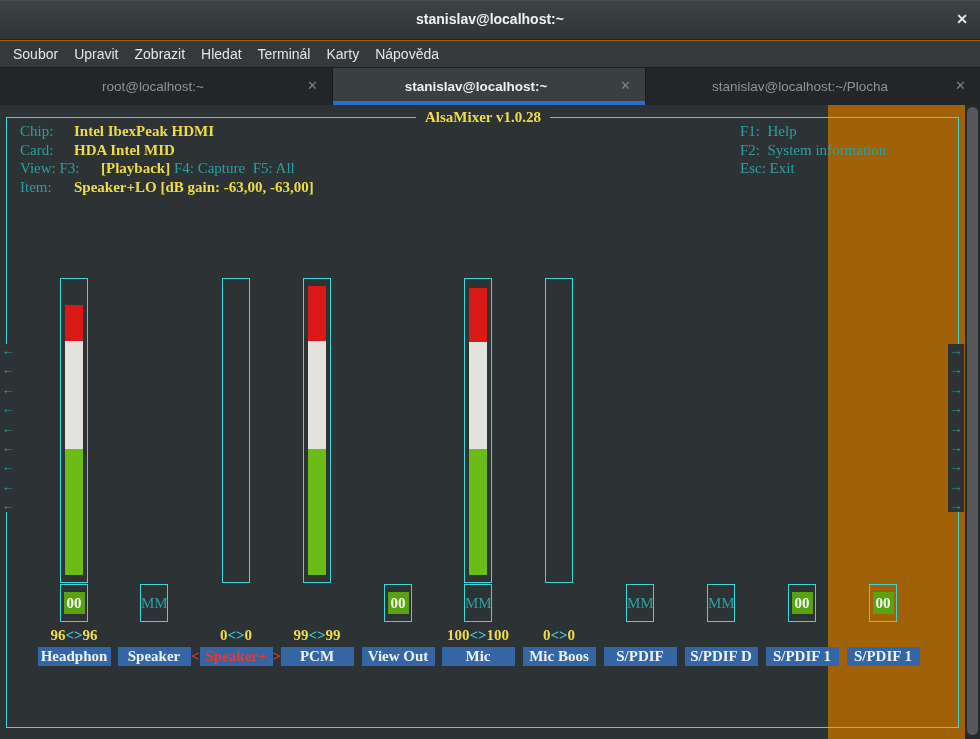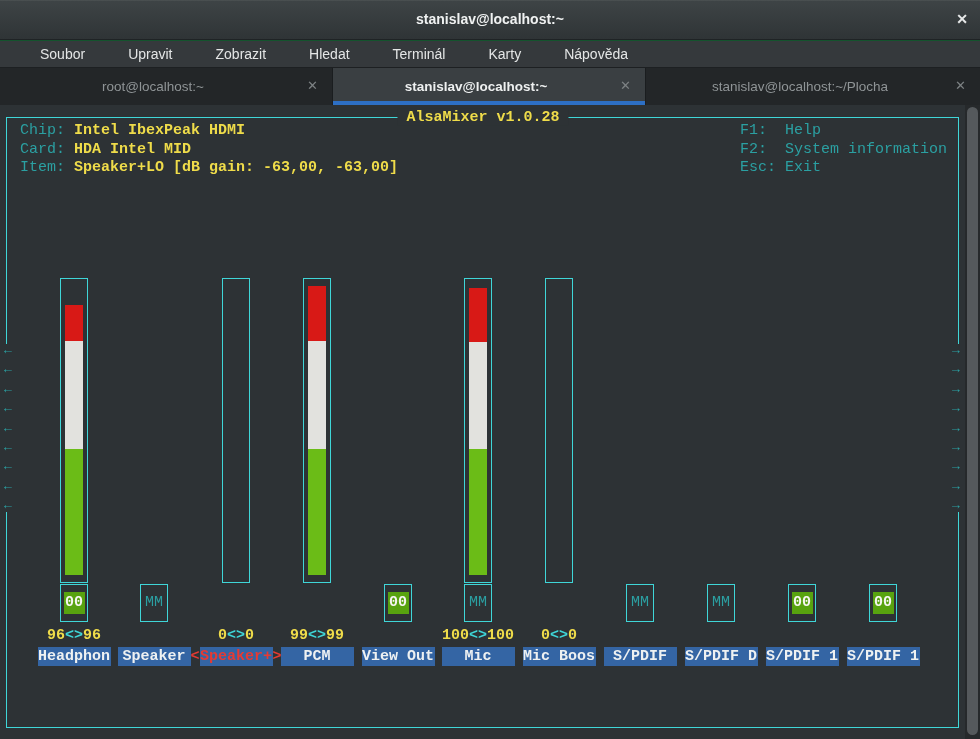--- a/index.html
+++ b/index.html
@@ -1,19 +1,19 @@
 <!DOCTYPE html>
 <html><head>
 <meta charset="utf-8">
 <style>
   * { margin:0; padding:0; box-sizing:border-box; }
   html,body { background:#1a1d1f; }
   .window {
     position:relative; width:980px; height:739px; overflow:hidden;
-    background:#14532d; font-family:"Liberation Sans", sans-serif;
+    background:#a16207; font-family:"Liberation Sans", sans-serif;
   }
   
   .titlebar {
     position:absolute; left:0; top:0; width:980px; height:40px;
     background:linear-gradient(#3e4446,#2f3436);
     border-bottom:1px solid #1f2325;
     box-shadow:inset 0 1px 0 rgba(255,255,255,0.06);
   }
   .titlebar .wtitle {
     position:absolute; left:0; right:0; top:11px; text-align:center;
@@ -23,42 +23,42 @@
     position:absolute; right:12px; top:11px; color:#e8eaea;
     font-size:14px; font-weight:bold; cursor:default;
   }
   
   .menubar {
     position:absolute; left:0; top:41px; width:980px; height:27px;
     background:#35393c; display:flex; align-items:center; padding-left:5px;
     border-bottom:1px solid #1d2022;
   }
   .menubar .mitem {
-    color:#e4e6e6; font-size:14px; padding:0 8px; line-height:27px;margin-left:27px;
+    color:#e4e6e6; font-size:14px; padding:0 8px; line-height:27px;
   }
   
   .tabbar {
     position:absolute; left:0; top:68px; width:980px; height:37px;
     background:#232628; display:flex;
   }
   .tab {
     position:relative; height:37px; display:flex; align-items:center;
     justify-content:center; border-right:1px solid #1a1d1f;
   }
   .tab .ttitle { font-size:13.5px; color:#8f9496; margin-right:26px; }
   .tab .tclose { position:absolute; right:14px; top:10px; color:#7d8284; font-size:13px; }
   .tab.active { background:#3a3f42; }
   .tab.active .ttitle { color:#eef0f0; font-weight:bold; }
   .tab-underline {
     position:absolute; left:0; right:0; bottom:0; height:4px; background:#2d6fc4;
   }
   
   .terminal {
-    position:absolute; left:0; top:105px; width:980px; height:634px;
-    background:#2d3235; font-family:Liberation Mono, monospace;
+    position:absolute; left:0; top:105px; width:828px; height:634px;
+    background:#2d3235; font-family:Liberation Serif, serif;
     font-size:15px; color:#2ba0a2;
   }
   .mixer-box {
     position:absolute; left:6px; top:12px; width:953px; height:611px;
     border:1px solid #3fd6d8;
   }
   .mixer-title {
     position:absolute; left:483px; top:12px; transform:translate(-50%,-50%);
     background:#2d3235; padding:0 9px; color:#efdc4a; font-weight:bold;
     white-space:pre; z-index:3;
@@ -166,20 +166,21 @@
   </div>
 
   <div class="terminal">
 
     <div class="mixer-box"></div>
     <div class="mixer-title">AlsaMixer v1.0.28</div>
 
     <div class="info-block">
       <div class="tline"><span class="tlabel w6">Chip:</span><span class="yellow">Intel IbexPeak HDMI</span></div>
       <div class="tline"><span class="tlabel w6">Card:</span><span class="yellow">HDA Intel MID</span></div>
+      <div class="tline"><span class="tlabel w9">View: F3:</span><span class="yellow">[Playback]</span><span class="teal"> F4: Capture  F5: All</span></div>
       <div class="tline"><span class="tlabel w6">Item:</span><span class="yellow">Speaker+LO [dB gain: -63,00, -63,00]</span></div>
     </div>
 
     <div class="help-block">
       <div class="tline">F1:  Help</div>
       <div class="tline">F2:  System information</div>
       <div class="tline">Esc: Exit</div>
     </div>
 
     <div class="scroll-left">

